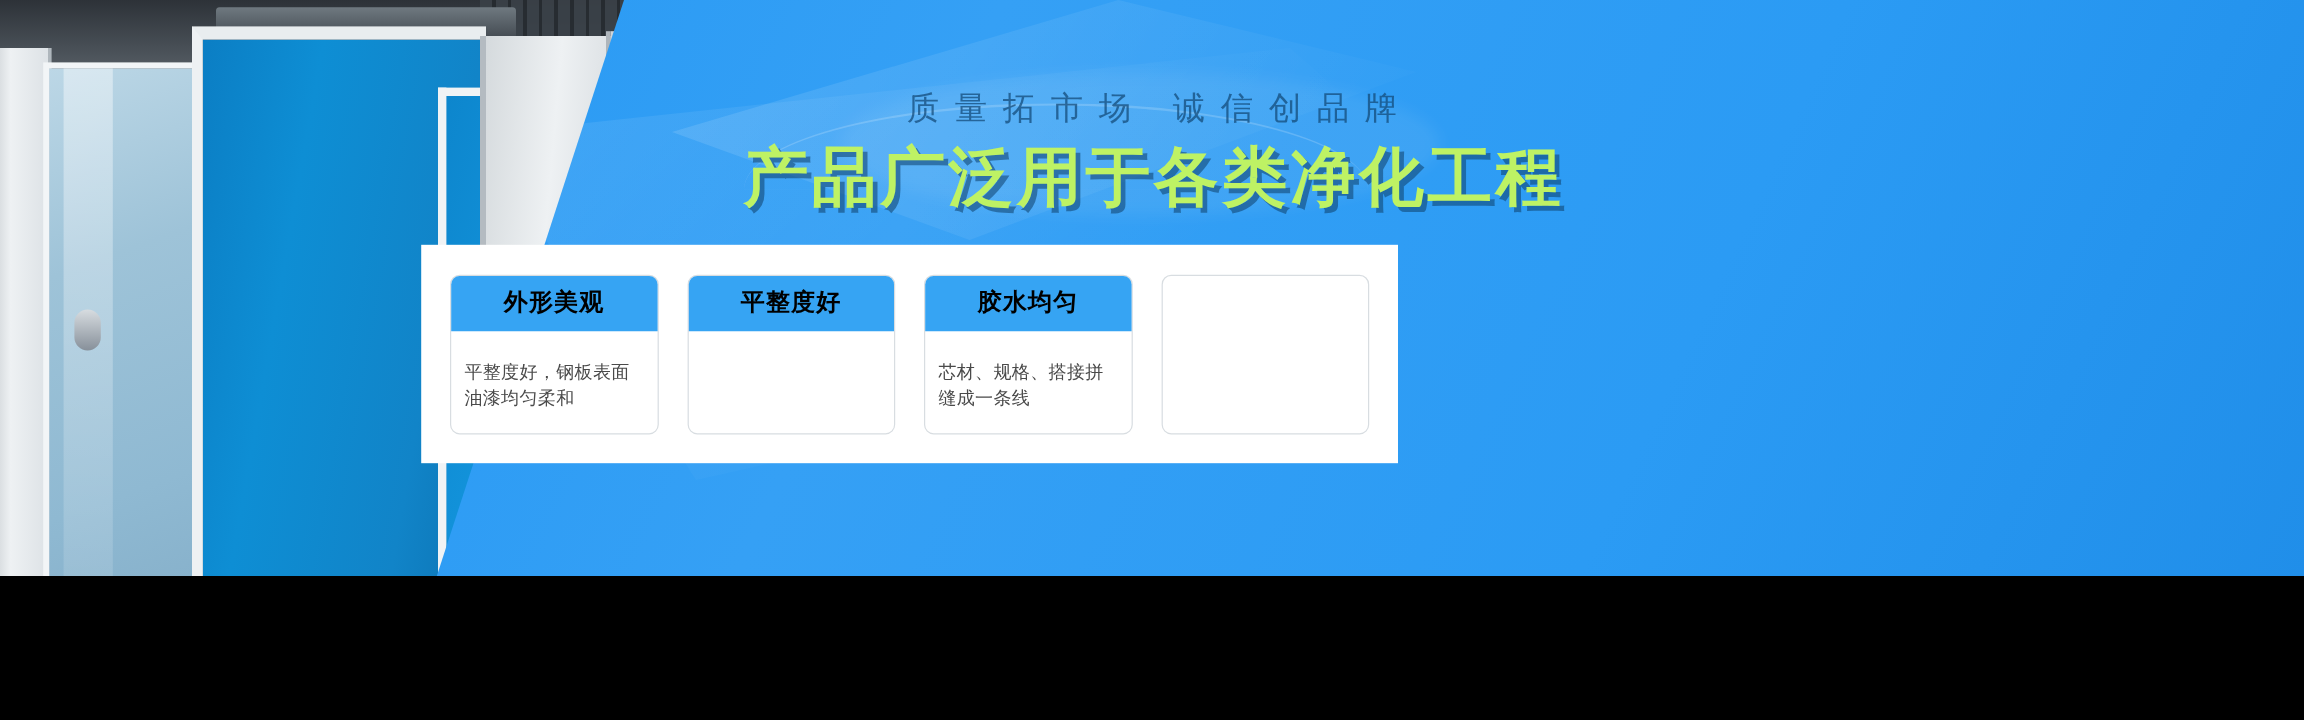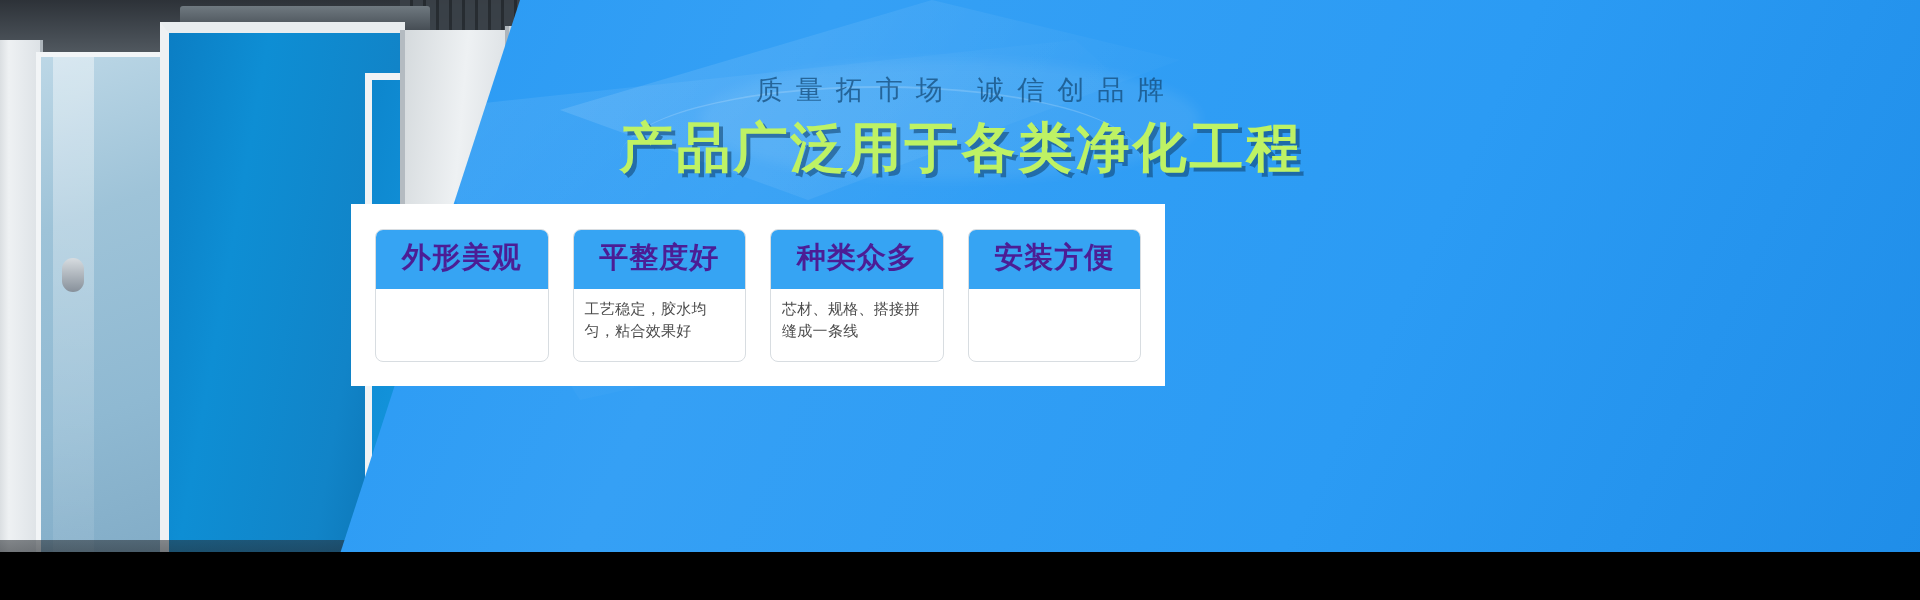--- a/index.html
+++ b/index.html
@@ -6,21 +6,21 @@
     margin: 0;
     padding: 0;
     background: #000;
   }
   body {
     font-family: "DejaVu Sans", "Liberation Sans", sans-serif;
   }
   .banner {
     position: relative;
     width: 1920px;
-    height: 552px;
+    height: 480px;
     overflow: hidden;
     background: #2b3a45;
   }
 
   
   .photo-left {
     position: absolute;
     left: 0; top: 0;
     width: 660px; height: 600px;
     overflow: hidden;
@@ -325,28 +325,28 @@
     border: 1px solid #d8dde1;
     border-radius: 8px;
     box-sizing: border-box;
     overflow: hidden;
     display: flex;
     flex-direction: column;
     height: 133px;
   }
   .card-head {
     background: #36a4f3;
-    color: #4c1d95;
-    font-size: 29px;
+    color: #000000;
+    font-size: 20px;
     font-weight: bold;
     text-align: center;
     padding: 9px 0 11px;
     letter-spacing: 1px;
     border-radius: 7px 7px 0 0;
-    margin: -1px -1px 0 -1px;
+    margin: -1px -1px 14px -1px;
   }
   .card-body {
     font-size: 15px;
     color: #4a4a4a;
     line-height: 1.48;
     padding: 9px 11px 6px;
     letter-spacing: .3px;
   }
 </style>
 </head>
@@ -414,31 +414,30 @@
 
   <div class="headline-wrap">
     <div class="subtitle">质量拓市场  诚信创品牌</div>
     <div class="headline">产品广泛用于各类净化工程</div>
   </div>
 
   <div class="cards-panel">
 
     <div class="card">
       <div class="card-head">外形美观</div>
+      <div class="card-body">平整度好，钢板表面油漆均匀柔和</div>
     </div>
 
     <div class="card">
       <div class="card-head">平整度好</div>
-      <div class="card-body">工艺稳定，胶水均匀，粘合效果好</div>
     </div>
 
     <div class="card">
-      <div class="card-head">种类众多</div>
+      <div class="card-head">胶水均匀</div>
       <div class="card-body">芯材、规格、搭接拼缝成一条线</div>
     </div>
 
     <div class="card">
-      <div class="card-head">安装方便</div>
     </div>
 
   </div>
 
 </div>
 
 </body></html>

